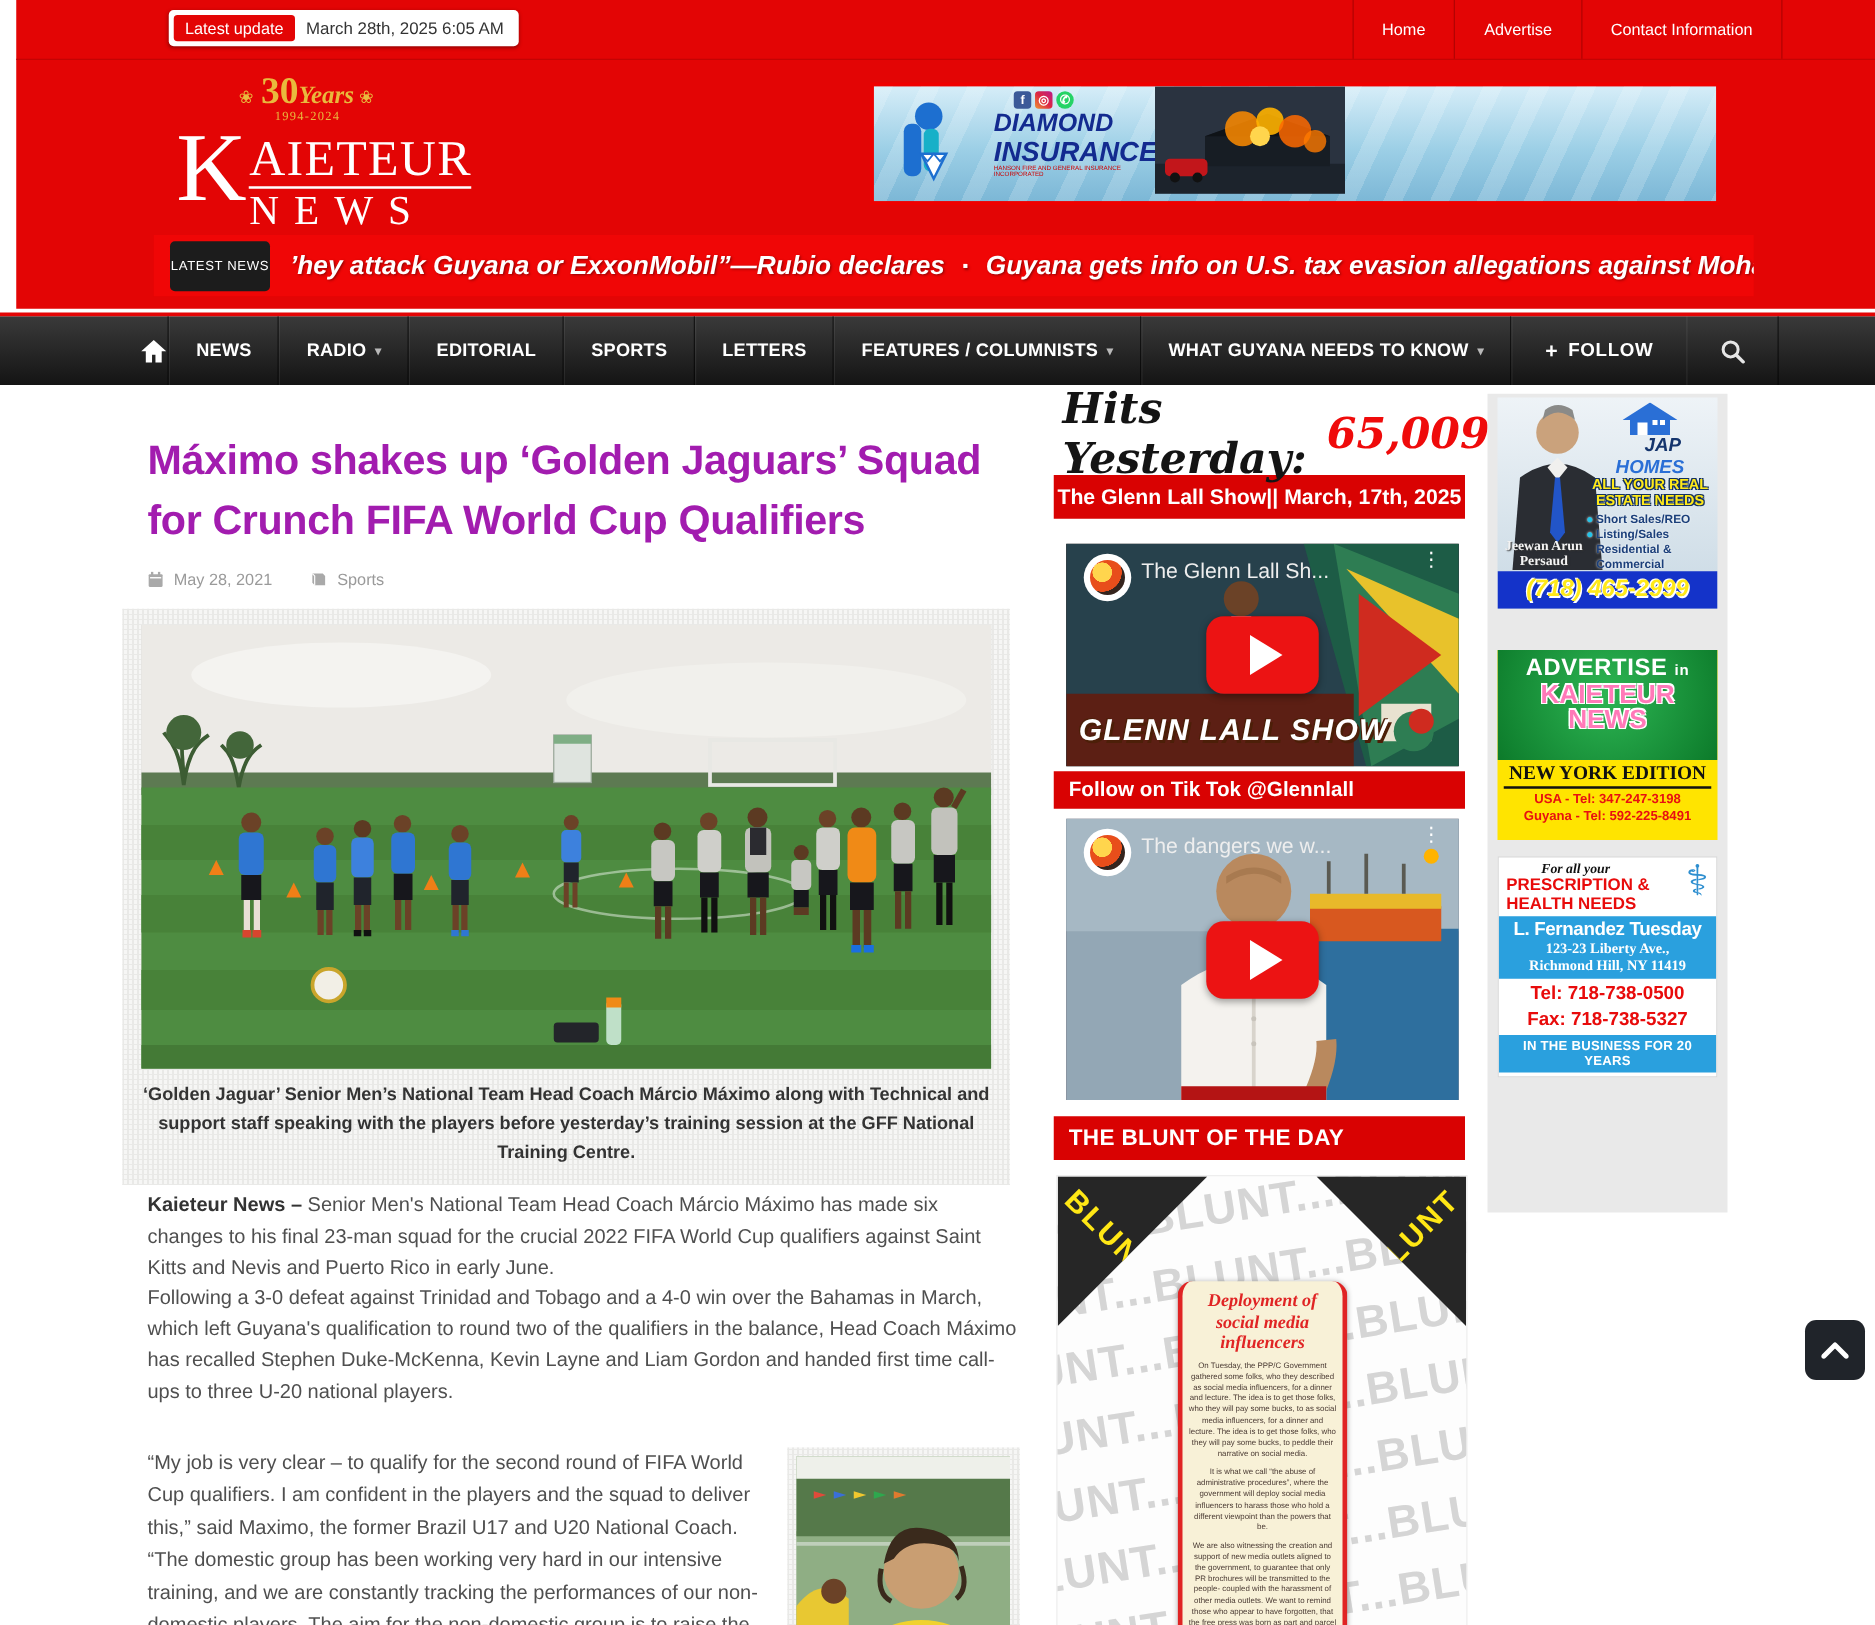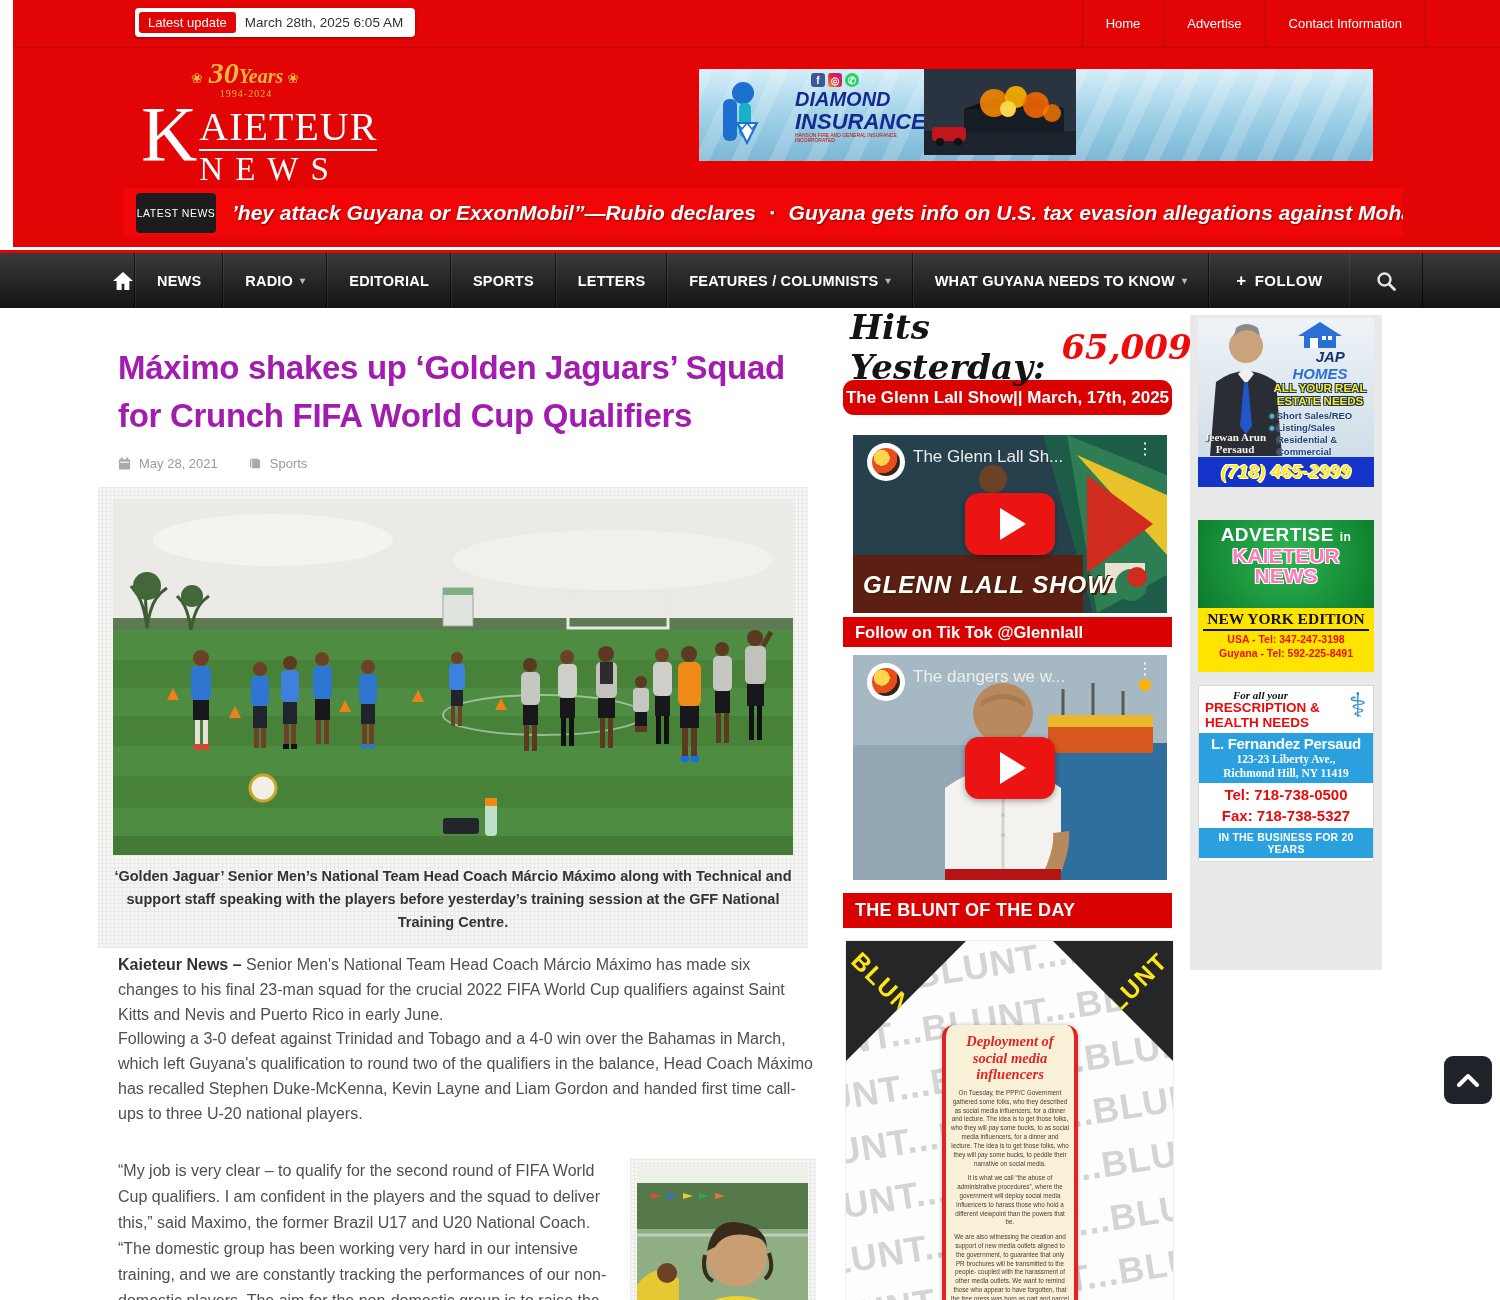--- a/index.html
+++ b/index.html
@@ -14,21 +14,21 @@
   .update-badge{background:#e30505;color:#fff;font-size:13px;padding:3px 9px;border-radius:3px;}
   .update-date{color:#333;font-size:13.5px;}
   .top-links{position:absolute;right:108px;top:0;height:47px;display:flex;}
   .top-link{color:#fff;font-size:13px;display:flex;align-items:center;padding:0 23px;
       border-left:1px solid #b30303;cursor:pointer;}
   .top-link:last-child{border-right:1px solid #b30303;}
 
   
   .logo{position:absolute;left:128px;top:58px;width:260px;color:#fff;text-align:left;}
   .logo-30{color:#e9b93d;font-family:"Liberation Serif",serif;text-align:center;width:210px;line-height:1;}
-  .logo-30 .big30{font-size:30px;font-weight:700;font-style:italic;}
+  .logo-30 .big30{font-size:30px;font-weight:700;}
   .logo-30 .yrs{font-size:20px;font-style:italic;font-weight:700;}
   .logo-30 .laurel{font-size:14px;letter-spacing:2px;}
   .logo-30 .range{display:block;font-size:10px;font-weight:400;letter-spacing:1px;margin-top:1px;}
   .logo-main{display:flex;margin-top:2px;}
   .logo-k{font-family:"Liberation Serif",serif;font-size:78px;line-height:.85;font-weight:400;}
   .logo-right{margin-left:2px;padding-top:6px;}
   .logo-l1{font-family:"Liberation Serif",serif;font-size:40px;line-height:1;letter-spacing:1px;}
   .logo-l2{font-family:"Liberation Serif",serif;font-size:33px;line-height:1;letter-spacing:12px;
       border-top:2px solid #fff;margin-top:2px;padding-top:2px;}
 
@@ -101,21 +101,21 @@
   .quote-text{width:498px;color:#4f4f4f;font-size:16px;line-height:1.62;}
   .figure-inline{flex:0 0 186px;height:210px;padding:7px;box-sizing:border-box;}
   .photo-inline{width:171px;height:196px;background:#cfd8c8;}
 
   
   .sidebar{position:absolute;left:830px;top:315px;width:352px;}
   .hits{height:63px;background:#fff;display:flex;align-items:center;padding-left:20px;}
   .hits-label{font-family:"DejaVu Serif",serif;font-style:italic;font-weight:700;font-size:34px;color:#141414;}
   .hits-value{font-family:"DejaVu Serif",serif;font-style:italic;font-weight:700;font-size:34px;color:#ef0b0b;margin-left:16px;}
   .red-bar{background:#d90202;color:#fff;font-weight:700;box-sizing:border-box;}
-  .bar-show{margin:2px 0 0 13px;width:329px;height:35px;font-size:17px;display:flex;align-items:center;justify-content:center;border-radius:11px;}
+  .bar-show{margin:2px 0 0 13px;width:329px;height:35px;font-size:17px;display:flex;align-items:center;justify-content:center;}
   .video-frame{margin:20px 0 0 23px;width:314px;height:178px;background:#000;position:relative;}
   .video-frame2{margin:8px 0 0 23px;width:314px;height:225px;background:#556;position:relative;}
   .bar-tiktok{margin:4px 0 0 13px;width:329px;height:30px;font-size:16.5px;display:flex;align-items:center;padding-left:12px;}
   .bar-blunt{margin:13px 0 0 13px;width:329px;height:35px;font-size:18px;letter-spacing:.3px;display:flex;align-items:center;padding-left:12px;}
   .blunt{margin:12px 0 0 15px;width:327px;height:420px;position:relative;background:#fdfdfd;overflow:hidden;border:1px solid #eee;}
   .blunt-wm{position:absolute;left:-60px;top:-10px;width:520px;transform:rotate(-9deg);
       color:#c7c7c7;font-weight:800;font-size:36px;line-height:1.5;letter-spacing:1px;opacity:.75;}
   .blunt-wm span{display:block;white-space:nowrap;}
   .corner{position:absolute;top:0;width:120px;height:120px;background:#262626;}
   .corner-l{left:0;clip-path:polygon(0 0,100% 0,0 100%);}
@@ -671,21 +671,21 @@
   </div>
 
   <div class="ad ad-pharm">
     <div class="ph-top">
       <span class="ph-cad">⚕</span>
       <div class="ph-forall">For all your</div>
       <div class="ph-rx">PRESCRIPTION &amp;</div>
       <div class="ph-rx">HEALTH NEEDS</div>
     </div>
     <div class="ph-blue">
-      <div class="ph-name">L. Fernandez Persaud</div>
+      <div class="ph-name">L. Fernandez Tuesday</div>
       <div class="ph-addr">123-23 Liberty Ave.,</div>
       <div class="ph-addr">Richmond Hill, NY 11419</div>
     </div>
     <div class="ph-telfax">
       <div>Tel: 718-738-0500</div>
       <div>Fax: 718-738-5327</div>
     </div>
     <div class="ph-bottom">IN THE BUSINESS FOR 20 YEARS</div>
   </div>
 </div>

